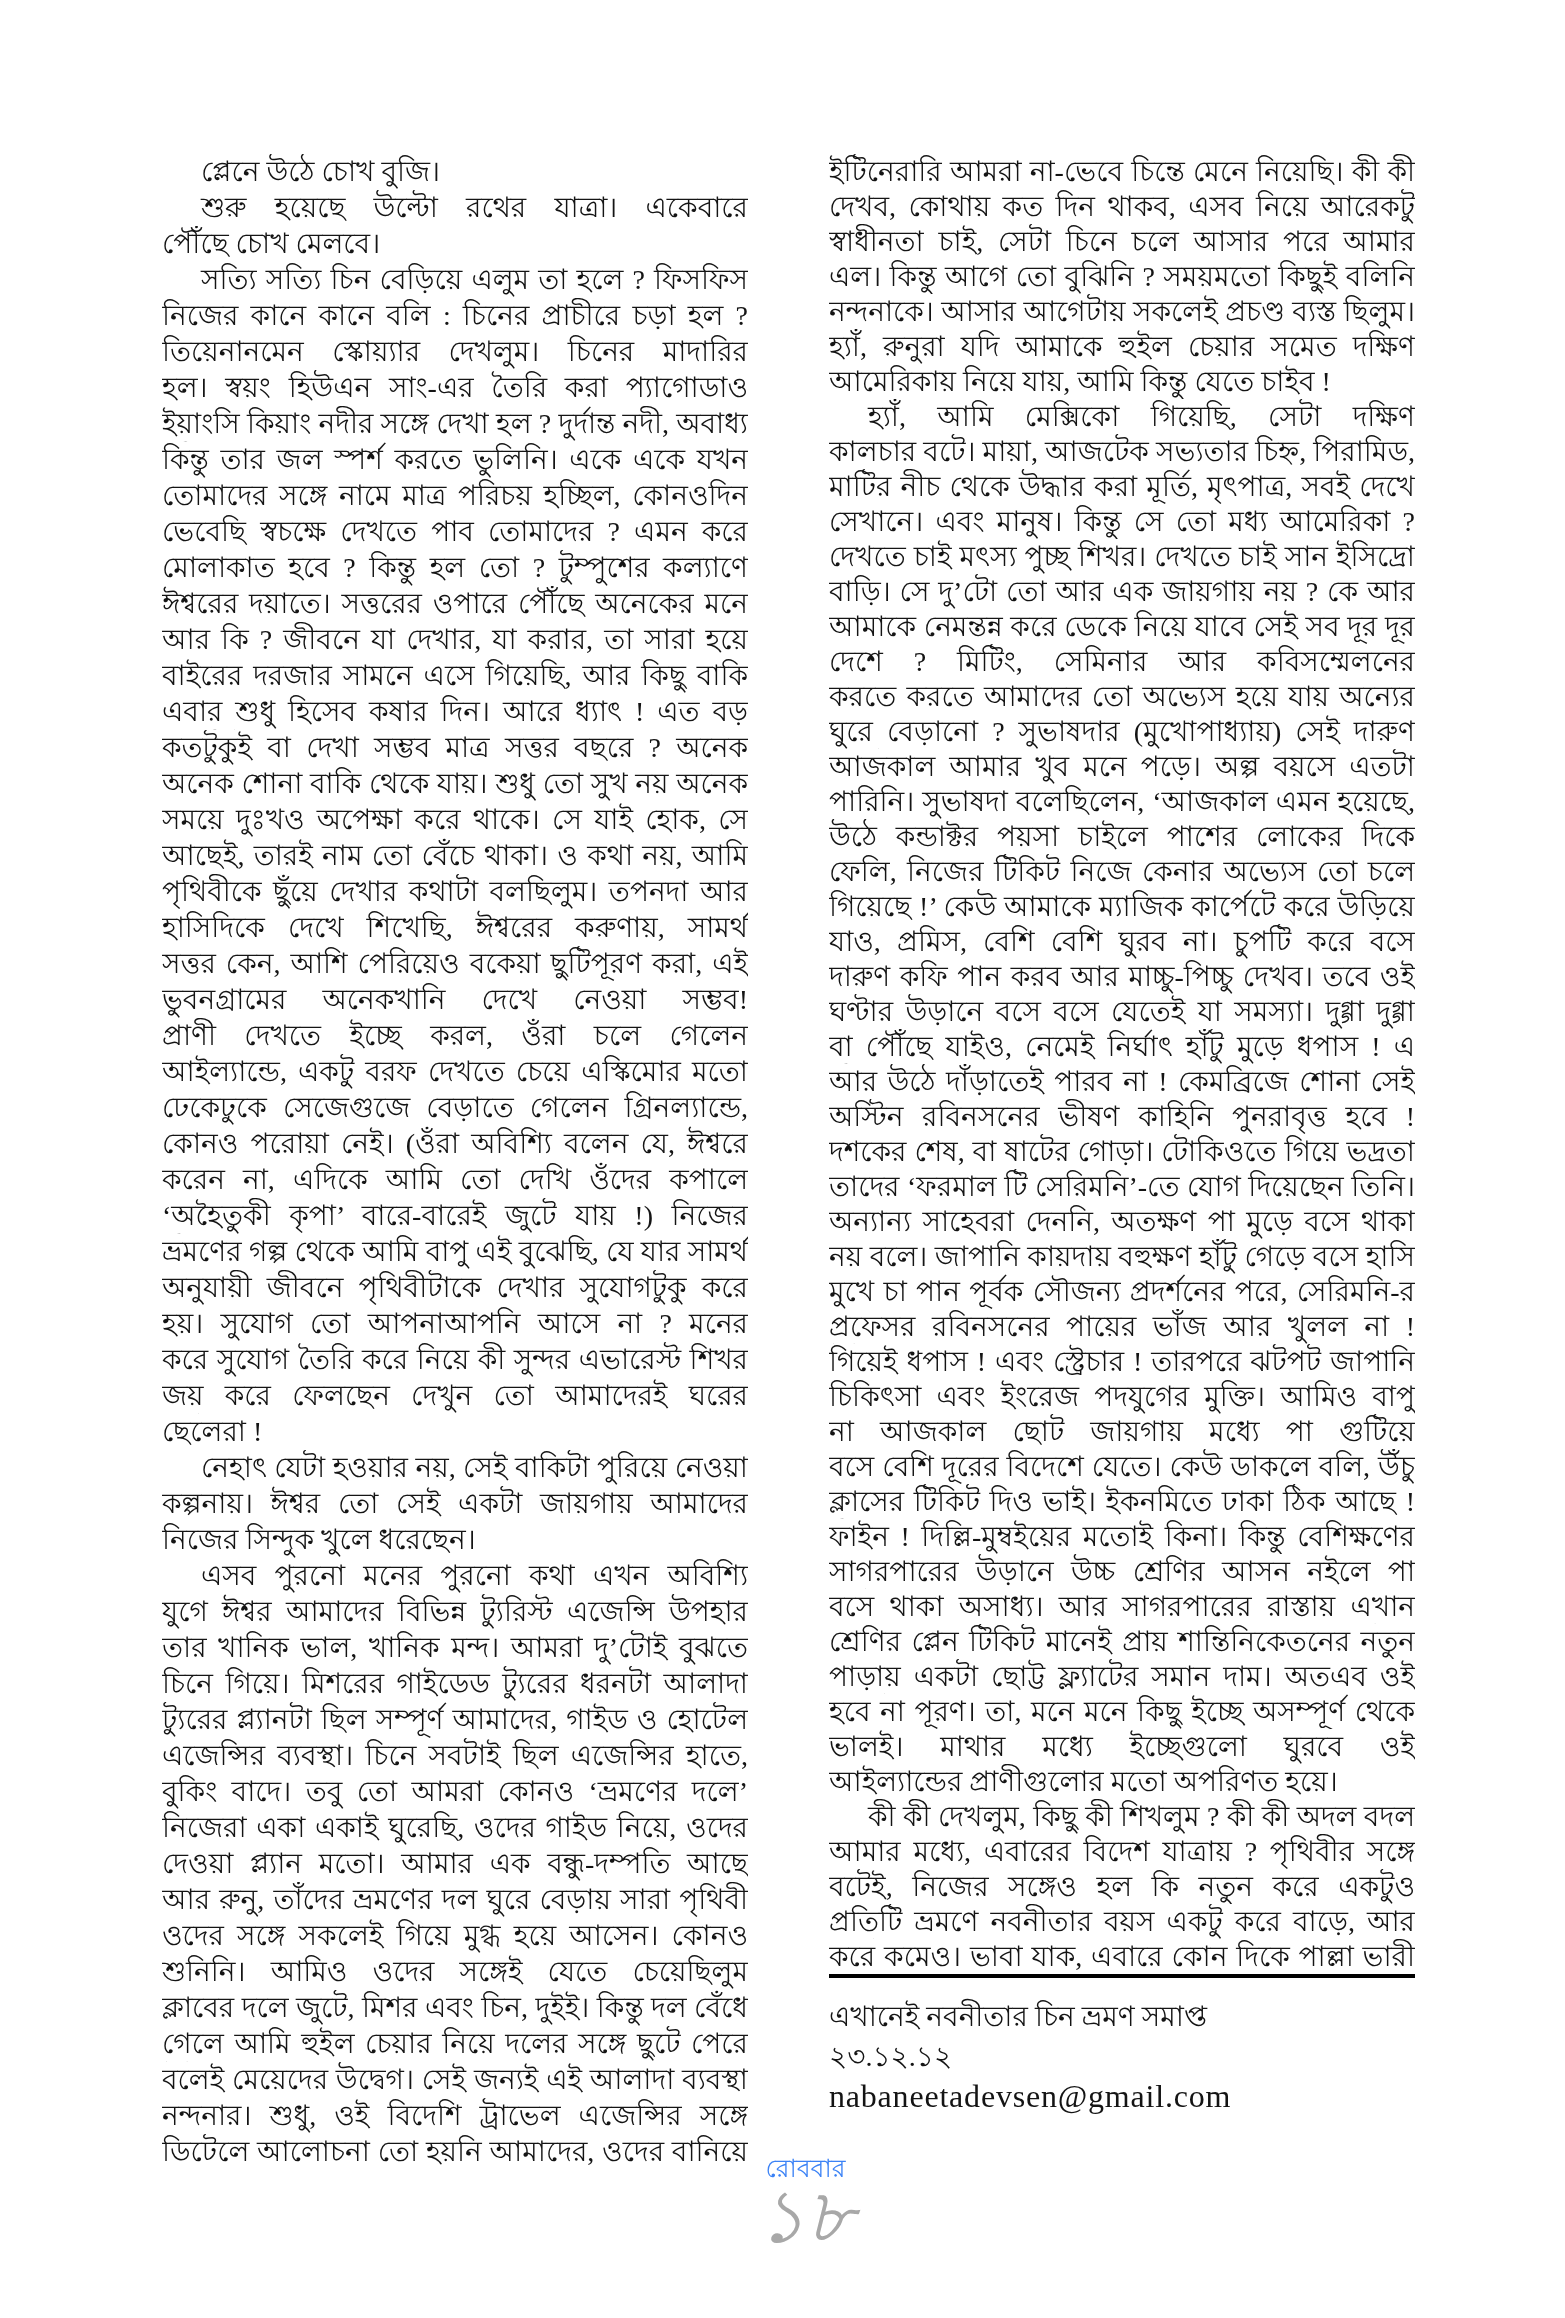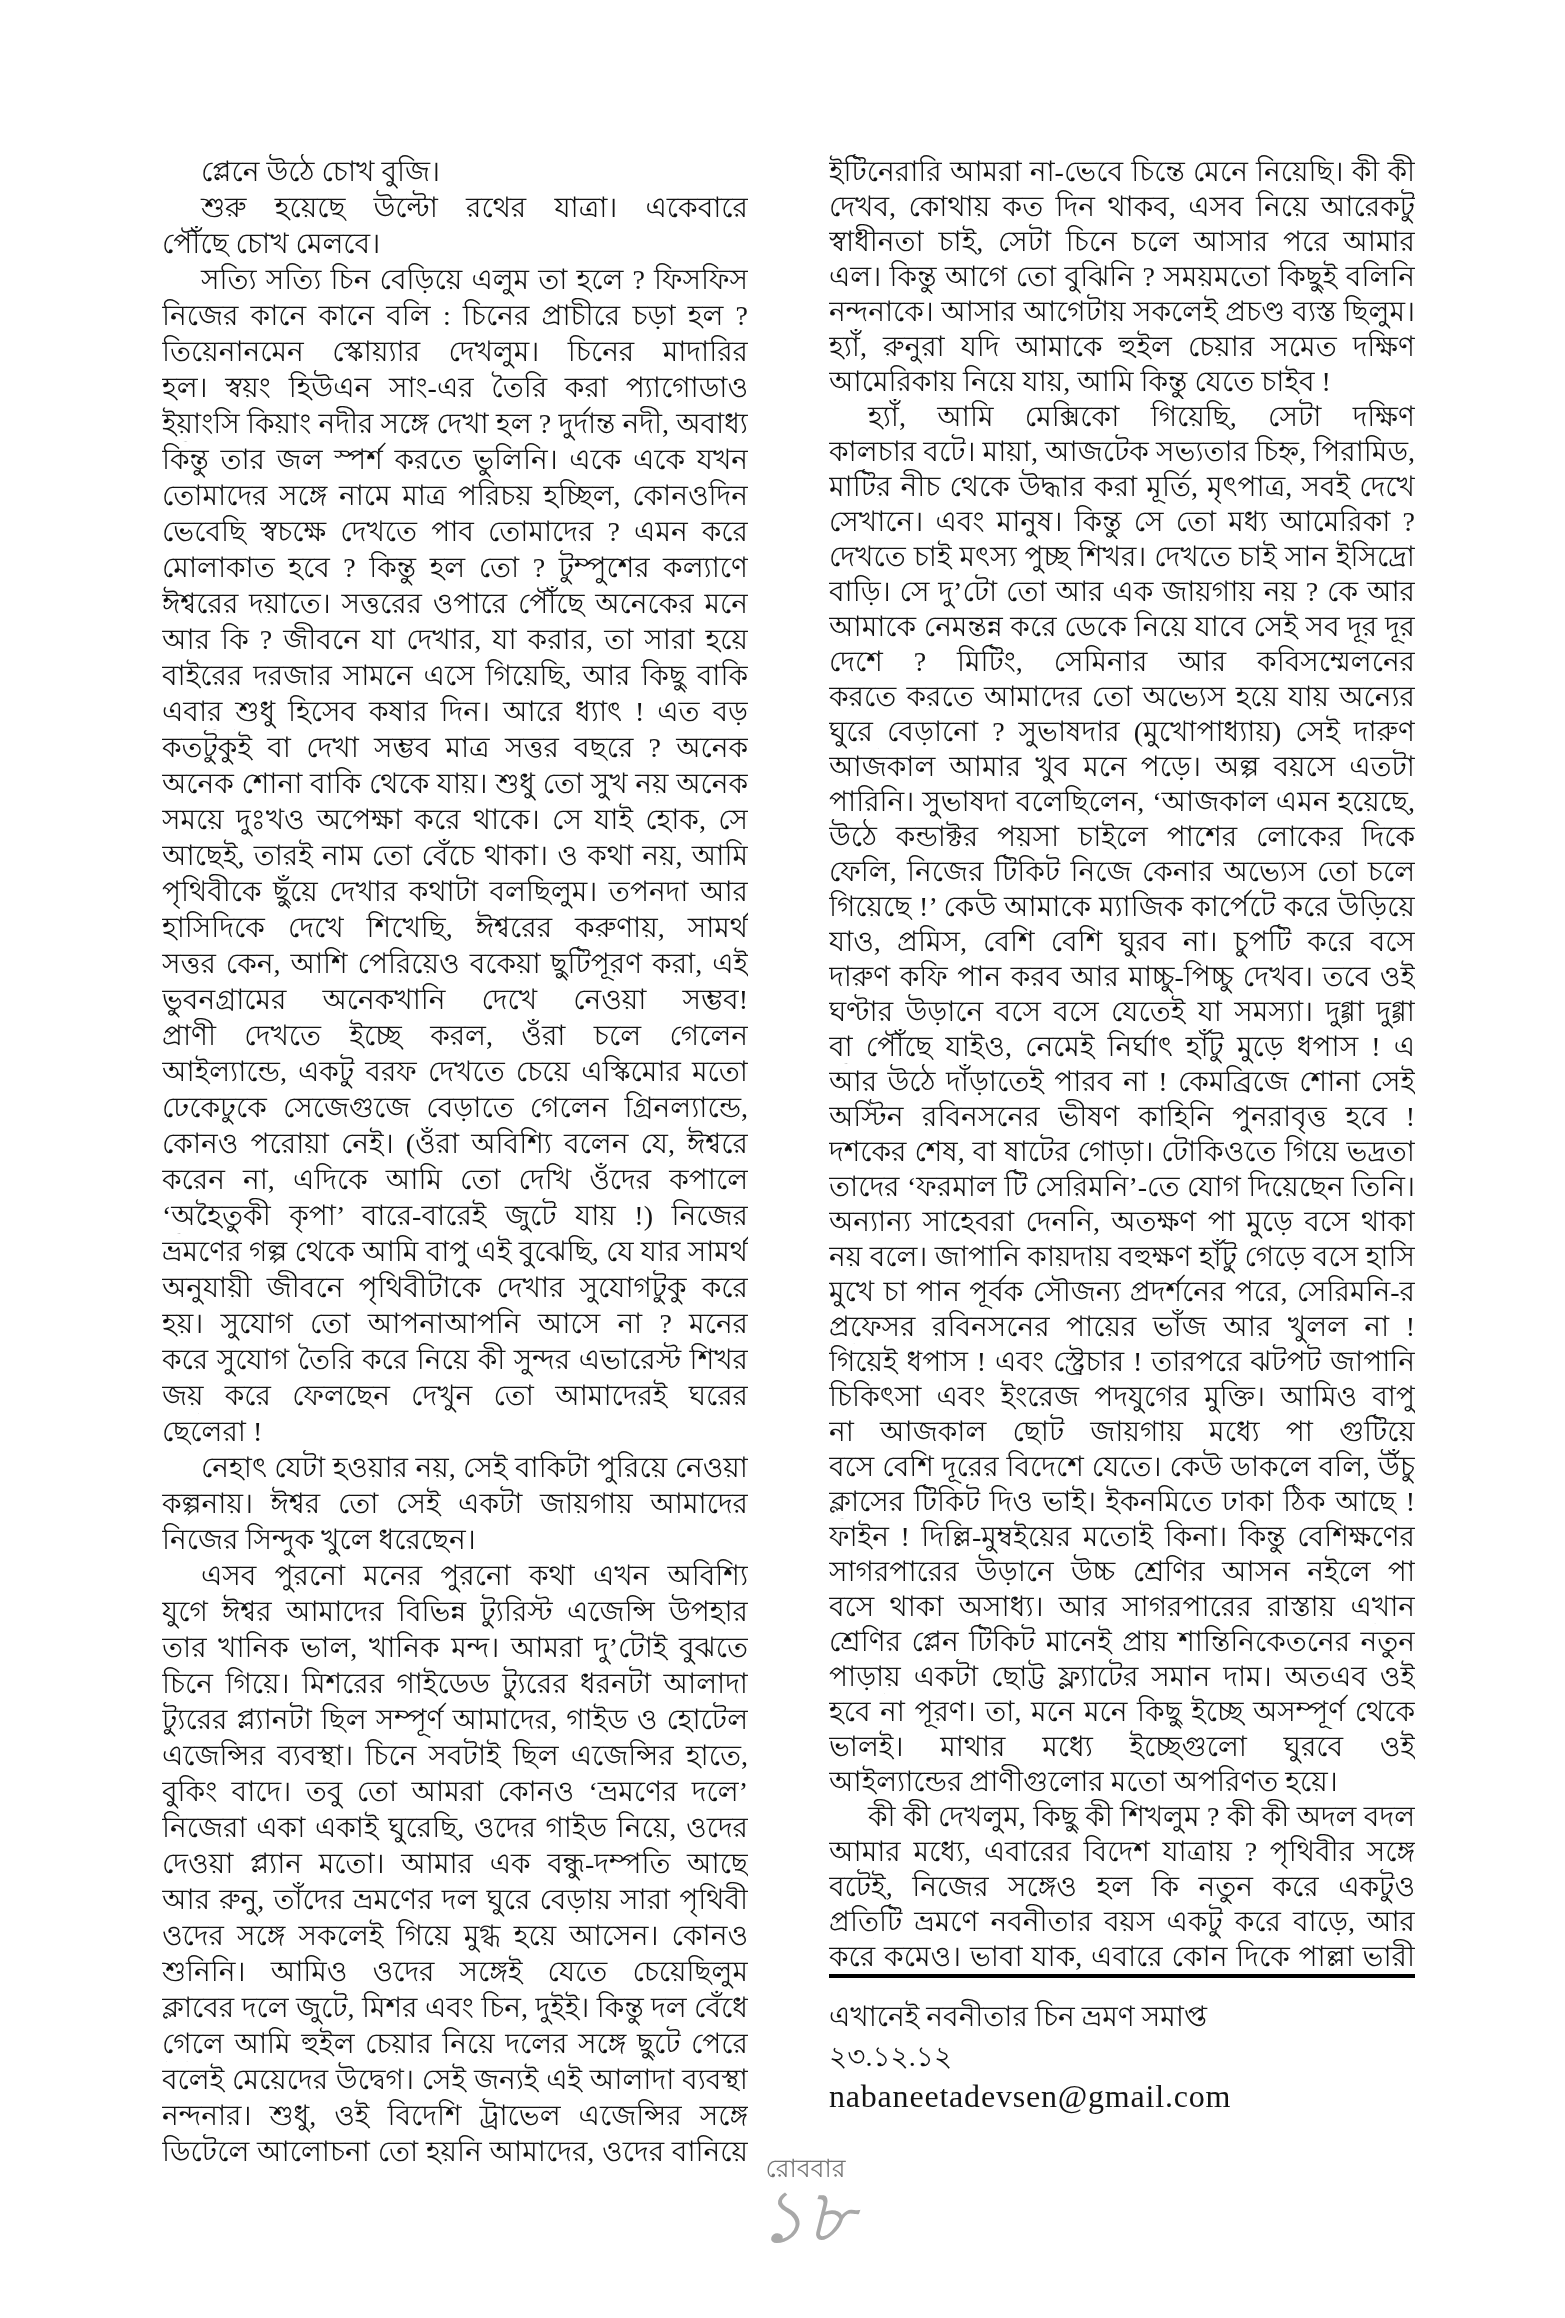--- a/index.html
+++ b/index.html
@@ -26,21 +26,21 @@
     position:absolute;left:829px;top:1974px;width:586px;
   }
   .sign-rule{border:none;border-top:4.6px solid #000;margin:0 0 18.5px 0;}
   .sign-line{font-size:28px;line-height:40px;}
   .sign-date{font-size:28px;line-height:39px;}
   .sign-email{font-size:32px;line-height:40px;letter-spacing:0.8px;}
   .page-foot{
     position:absolute;left:690px;top:2156px;width:231px;
     text-align:center;
   }
-  .foot-label{font-size:25px;line-height:26px;color:#737373;}
+  .foot-label{font-size:25px;line-height:26px;color:#3b82f6;}
   .foot-number{
     font-size:74px;line-height:66px;
     color:#a8a8a8;text-align:center;margin-top:1.5px;font-style:italic;
   }
 </style>
 </head>
 <body>
 
 <div class="page">
 

